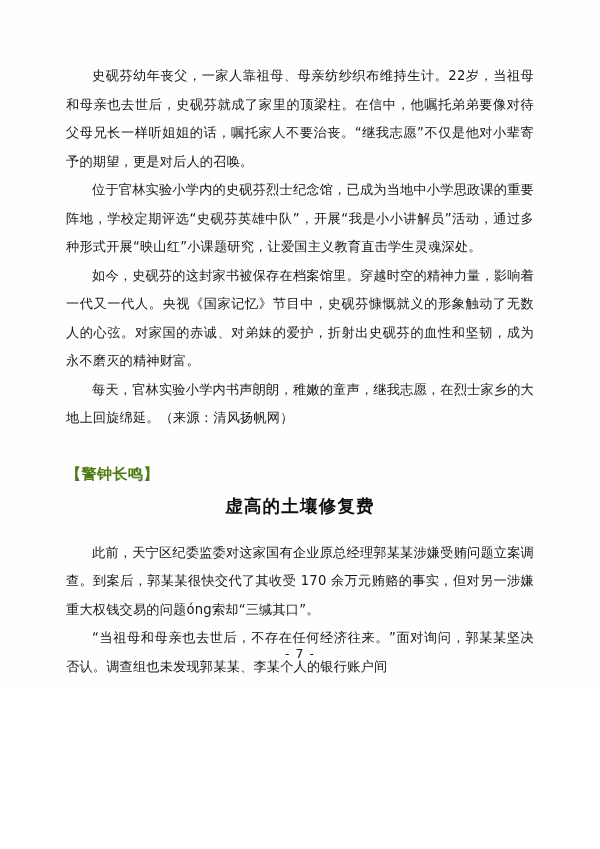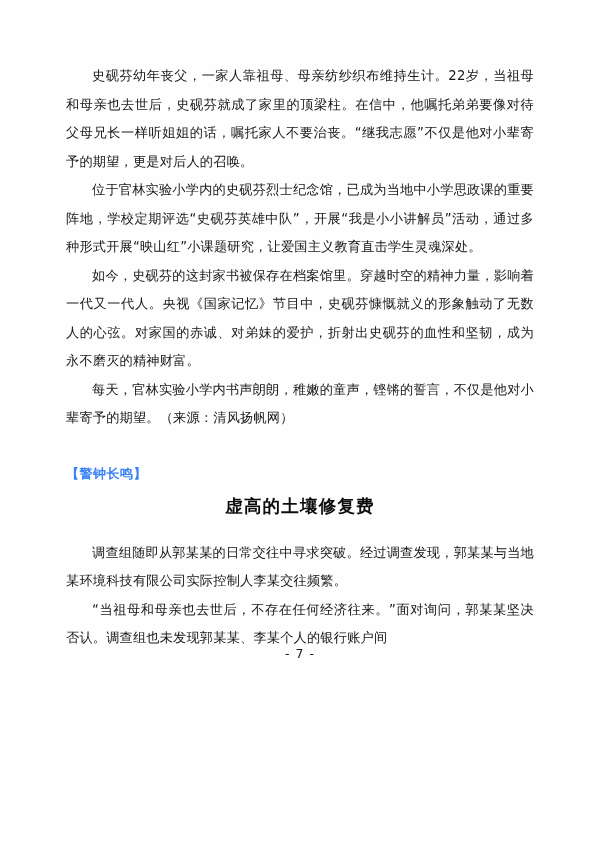--- a/index.html
+++ b/index.html
@@ -31,23 +31,23 @@
     letter-spacing: 0.2px;
   }
   p {
     margin: 0;
   }
   .indent {
     text-indent: 26px;
   }
   .bracket-head {
     margin-top: 26px;
-    font-size: 13px;
+    font-size: 15px;
     line-height: 30px;
-    color: #3b82f6;
+    color: #4d7c0f;
     font-weight: bold;
     letter-spacing: 0.5px;
   }
   .section-title {
     margin-bottom: 6px;
     text-align: center;
     font-family: "DejaVu Serif", serif;
     font-size: 17.5px;
     font-weight: bold;
     color: #0d0d10;
@@ -71,29 +71,29 @@
 </style>
 </head>
 <body>
 
 <div class="page">
 
   <div class="body-text">
     <p class="indent">史砚芬幼年丧父，一家人靠祖母、母亲纺纱织布维持生计。22岁，当祖母和母亲也去世后，史砚芬就成了家里的顶梁柱。在信中，他嘱托弟弟要像对待父母兄长一样听姐姐的话，嘱托家人不要治丧。“继我志愿”不仅是他对小辈寄予的期望，更是对后人的召唤。</p>
     <p class="indent">位于官林实验小学内的史砚芬烈士纪念馆，已成为当地中小学思政课的重要阵地，学校定期评选“史砚芬英雄中队”，开展“我是小小讲解员”活动，通过多种形式开展“映山红”小课题研究，让爱国主义教育直击学生灵魂深处。</p>
     <p class="indent">如今，史砚芬的这封家书被保存在档案馆里。穿越时空的精神力量，影响着一代又一代人。央视《国家记忆》节目中，史砚芬慷慨就义的形象触动了无数人的心弦。对家国的赤诚、对弟妹的爱护，折射出史砚芬的血性和坚韧，成为永不磨灭的精神财富。</p>
-    <p class="indent">每天，官林实验小学内书声朗朗，稚嫩的童声，铿锵的誓言，不仅是他对小辈寄予的期望。（来源：清风扬帆网）</p>
+    <p class="indent">每天，官林实验小学内书声朗朗，稚嫩的童声，继我志愿，在烈士家乡的大地上回旋绵延。（来源：清风扬帆网）</p>
   </div>
 
   <div class="bracket-head">【警钟长鸣】</div>
 
   <div class="section-title">虚高的土壤修复费</div>
 
   <div class="gap-small"></div>
 
   <div class="body-text">
-    <p class="indent">调查组随即从郭某某的日常交往中寻求突破。经过调查发现，郭某某与当地某环境科技有限公司实际控制人李某交往频繁。</p>
+    <p class="indent">此前，天宁区纪委监委对这家国有企业原总经理郭某某涉嫌受贿问题立案调查。到案后，郭某某很快交代了其收受 170 余万元贿赂的事实，但对另一涉嫌重大权钱交易的问题óng索却“三缄其口”。</p>
     <p class="indent">“当祖母和母亲也去世后，不存在任何经济往来。”面对询问，郭某某坚决否认。调查组也未发现郭某某、李某个人的银行账户间</p>
   </div>
 
   <div class="page-number">- 7 -</div>
 
 </div>
 
 </body></html>

